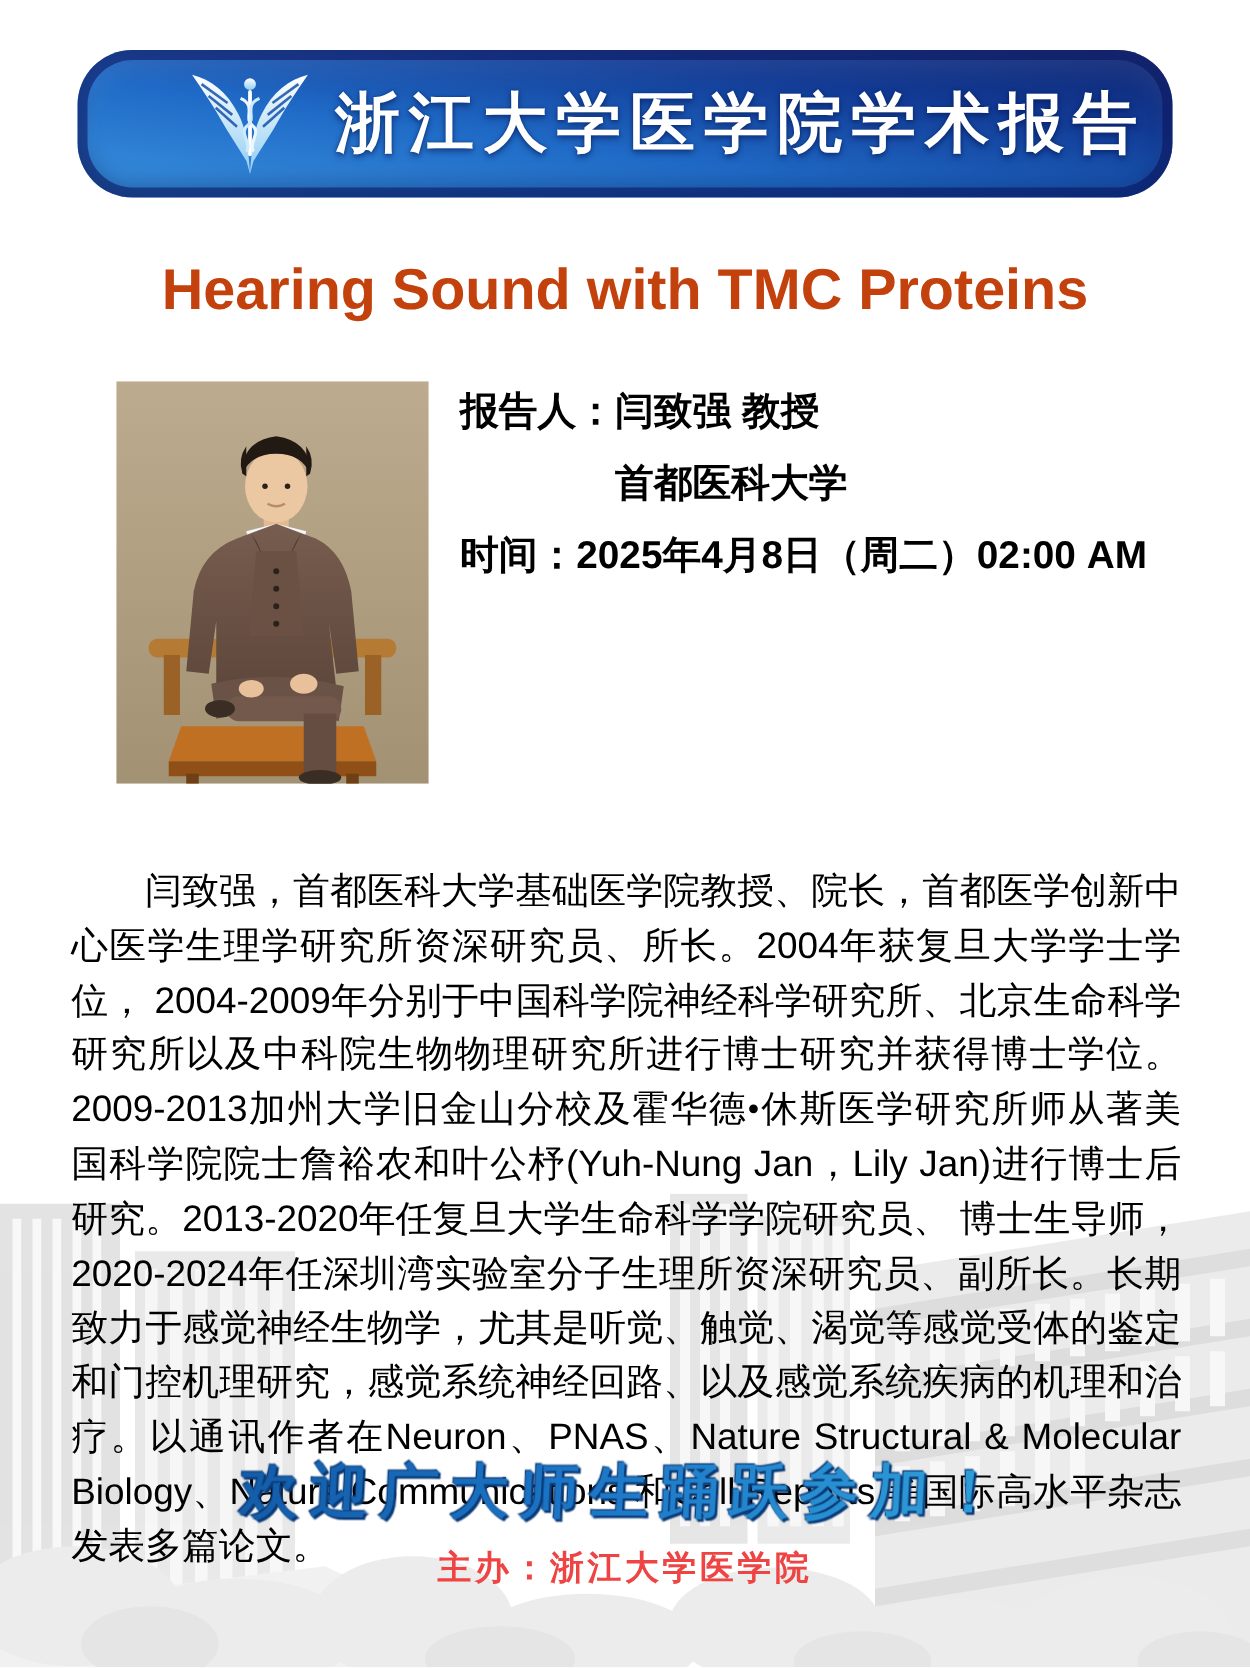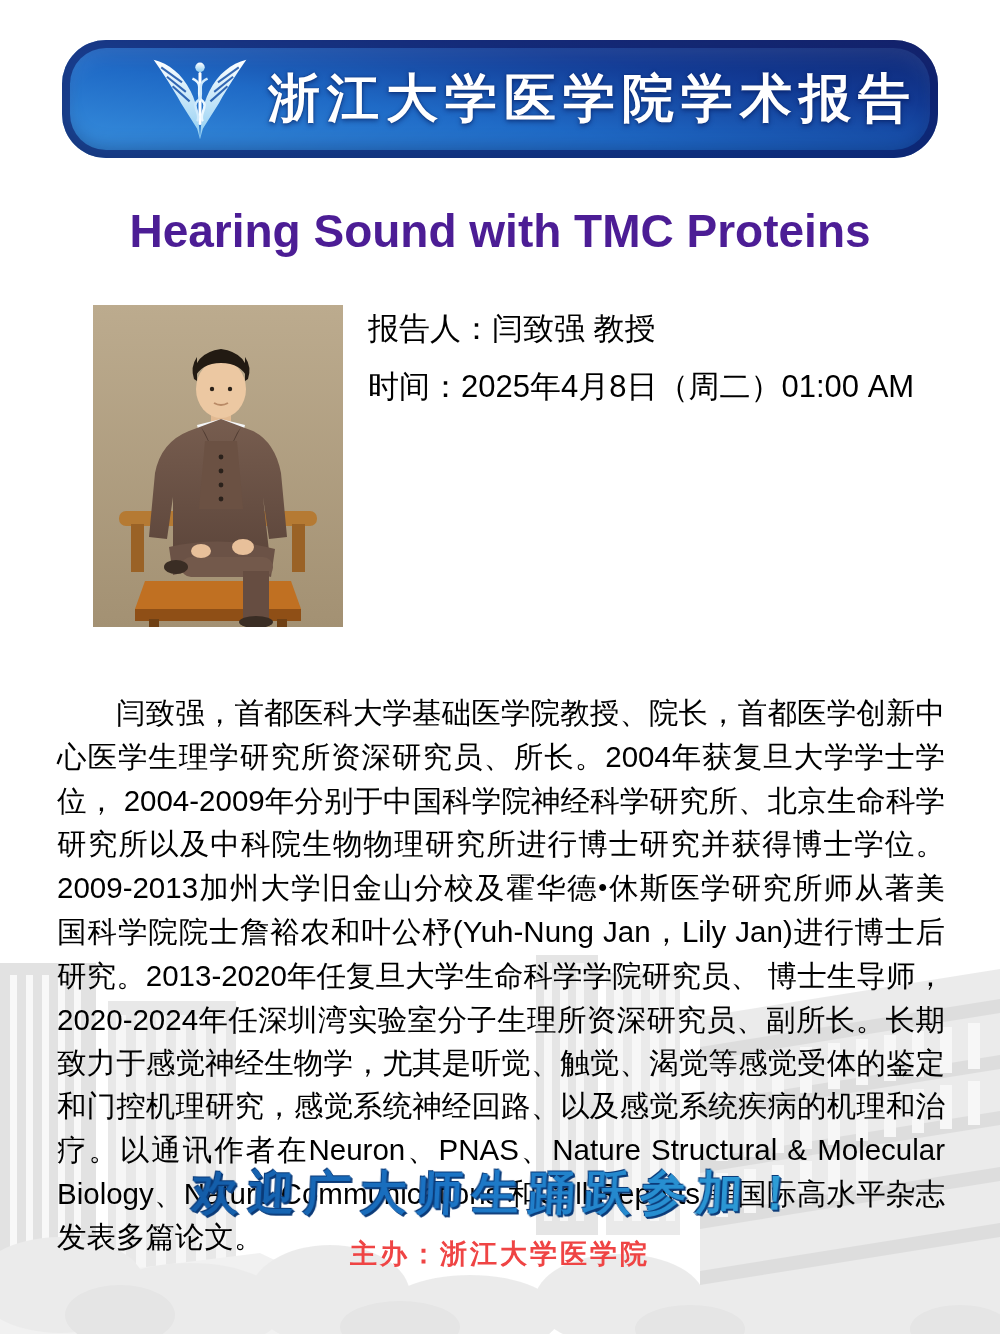--- a/index.html
+++ b/index.html
@@ -19,29 +19,29 @@
   }
   .banner-logo{margin-left:86px;width:104px;height:92px;flex:0 0 auto;}
   .banner-title{
     color:#ffffff;font-size:52px;font-weight:bold;letter-spacing:7px;margin-left:16px;
     text-shadow:0 2px 5px rgba(0,18,80,.55),0 0 2px rgba(0,30,90,.6);white-space:nowrap;
   }
 
   
   .page-title{
     position:absolute;left:0;top:204px;width:100%;text-align:center;z-index:2;
-    font-size:46px;font-weight:bold;color:#4c1d95;letter-spacing:0px;
+    font-size:46px;font-weight:bold;color:#c2410c;letter-spacing:0px;
   }
 
   
   .photo{position:absolute;left:93px;top:305px;width:250px;height:322px;z-index:2;}
 
   
   .info{position:absolute;left:368px;top:300px;z-index:2;color:#000;}
-  .info-line{font-size:31px;font-weight:normal;line-height:57.5px;white-space:nowrap;}
+  .info-line{font-size:31px;font-weight:bold;line-height:57.5px;white-space:nowrap;}
   .info-line.indent{padding-left:4em;}
 
   
   .bio{
     position:absolute;left:57px;top:662px;width:888px;z-index:2;
     font-family:"Liberation Serif","DejaVu Serif",serif;
     font-size:29.5px;line-height:43px;color:#000;text-align:justify;text-indent:2em;
   }
   .bio .b{font-weight:normal;font-family:"Liberation Sans","DejaVu Sans",sans-serif;}
 
@@ -239,21 +239,22 @@
       <ellipse cx="163" cy="317" rx="17" ry="6" fill="#3a2d24"></ellipse>
       <ellipse cx="83" cy="262" rx="12" ry="7" fill="#3a2d24"></ellipse>
 
       <ellipse cx="108" cy="246" rx="10" ry="7" fill="#e8c09a"></ellipse>
       <ellipse cx="150" cy="242" rx="11" ry="8" fill="#e8c09a"></ellipse>
     </g>
   </svg>
 
   <div class="info">
       <div class="info-line"><span>报告人：</span><span>闫致强 教授</span></div>
-      <div class="info-line"><span>时间：</span><span>2025年4月8日（周二）01:00 AM</span></div>
+      <div class="info-line indent"><span></span><span>首都医科大学</span></div>
+      <div class="info-line"><span>时间：</span><span>2025年4月8日（周二）02:00 AM</span></div>
     </div>
 
   <p class="bio"><span>闫致强，首都医科大学基础医学院教授、院长，首都医学创新中心医学生理学研究所资深研究员、所长。</span><span class="b">2004</span><span>年获复旦大学学士学位， </span><span class="b">2004-2009</span><span>年分别于中国科学院神经科学研究所、北京生命科学研究所以及中科院生物物理研究所进行博士研究并获得博士学位。</span><span class="b">2009-2013</span><span>加州大学旧金山分校及霍华德•休斯医学研究所师从著美国科学院院士詹裕农和叶公杼</span><span class="b">(Yuh-Nung Jan，Lily Jan)</span><span>进行博士后研究。</span><span class="b">2013-2020</span><span>年任复旦大学生命科学学院研究员、 博士生导师，</span><span class="b">2020-2024</span><span>年任深圳湾实验室分子生理所资深研究员、副所长。长期致力于感觉神经生物学，尤其是听觉、触觉、渴觉等感觉受体的鉴定和门控机理研究，感觉系统神经回路、以及感觉系统疾病的机理和治疗。以通讯作者在</span><span class="b">Neuron</span><span>、</span><span class="b">PNAS</span><span>、</span><span class="b">Nature Structural &amp; Molecular Biology</span><span>、</span><span class="b">Nature Communications</span><span> 和</span><span class="b">Cell Reports</span><span> 等国际高水平杂志发表多篇论文。</span></p>
 
   <div class="welcome">欢迎广大师生踊跃参加！</div>
 
   <div class="organizer">
     <span>主办：</span><span>浙江大学医学院</span>
   </div>
 

